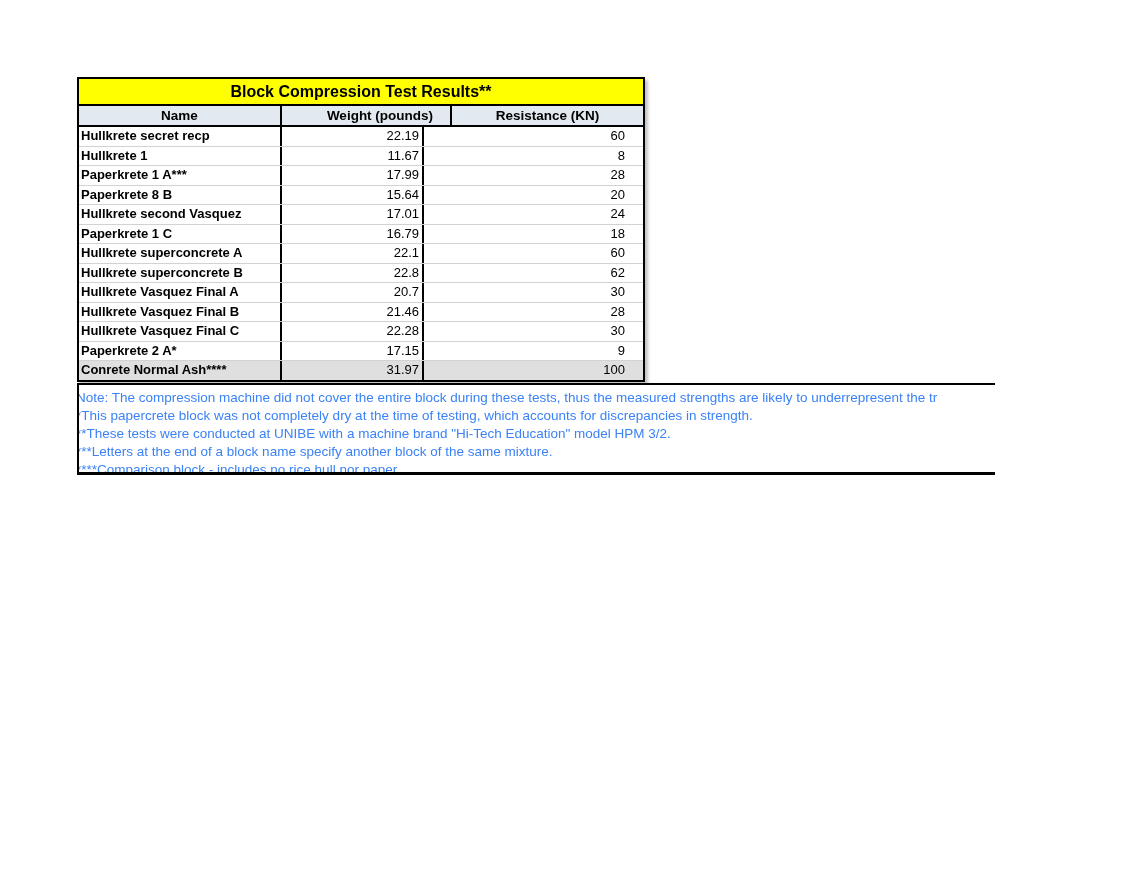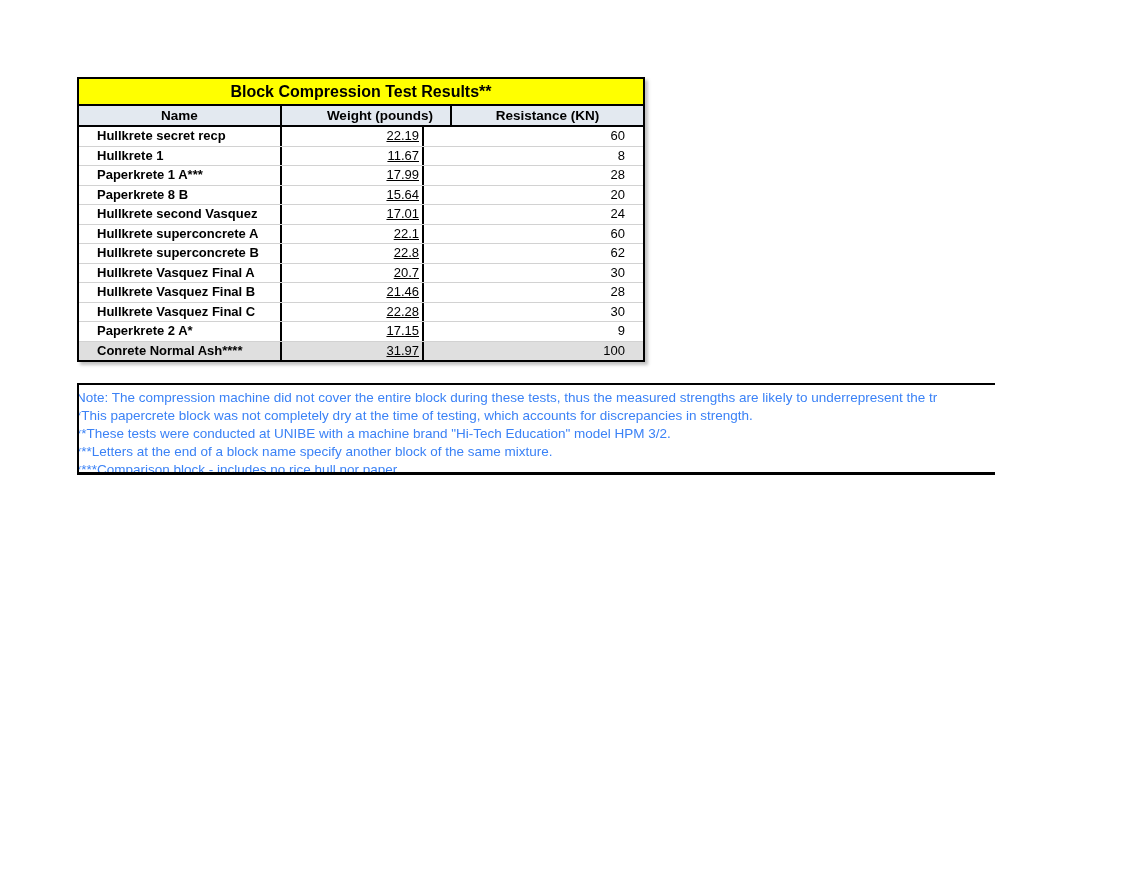--- a/index.html
+++ b/index.html
@@ -40,22 +40,22 @@
 
   .t-row {
     display:flex;
     height:18.5px; line-height:18.5px;
     font-size:13px;
     border-bottom:1px solid #D2D2D2;
     background:#fff;
   }
   .t-row:last-child { border-bottom:none; background:#DFDFDF; }
   .t-row .tc { box-sizing:border-box; overflow:hidden; white-space:nowrap; }
-  .tc-name   { width:203px; border-right:2px solid #000; font-weight:bold; padding-left:18px; }
-  .tc-weight { width:142px; border-right:2px solid #000; text-align:right; padding-right:3px;text-decoration:underline; }
+  .tc-name   { width:203px; border-right:2px solid #000; font-weight:bold; padding-left:2px; }
+  .tc-weight { width:142px; border-right:2px solid #000; text-align:right; padding-right:3px; }
   .tc-res    { flex:1; text-align:right; padding-right:18px; }
 
   
   .notes {
     position:absolute; left:77px; top:383px;
     width:918px; height:92px;
     box-sizing:border-box;
     border-top:2px solid #000;
     border-left:2px solid #000;
     border-bottom:3px solid #000;
@@ -105,20 +105,25 @@
     <div class="tc tc-weight">15.64</div>
     <div class="tc tc-res">20</div>
   </div>
 
   <div class="t-row">
     <div class="tc tc-name">Hullkrete second Vasquez</div>
     <div class="tc tc-weight">17.01</div>
     <div class="tc tc-res">24</div>
   </div>
 
+  <div class="t-row">
+    <div class="tc tc-name">Paperkrete 1 C</div>
+    <div class="tc tc-weight">16.79</div>
+    <div class="tc tc-res">18</div>
+  </div>
 
   <div class="t-row">
     <div class="tc tc-name">Hullkrete superconcrete A</div>
     <div class="tc tc-weight">22.1</div>
     <div class="tc tc-res">60</div>
   </div>
 
   <div class="t-row">
     <div class="tc tc-name">Hullkrete superconcrete B</div>
     <div class="tc tc-weight">22.8</div>

